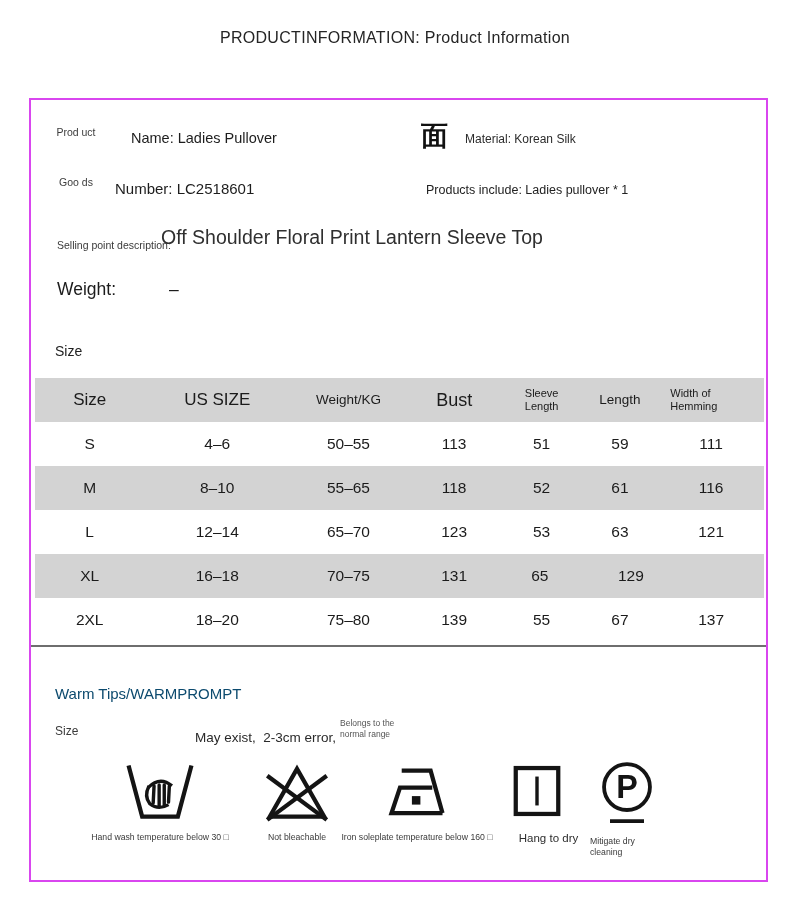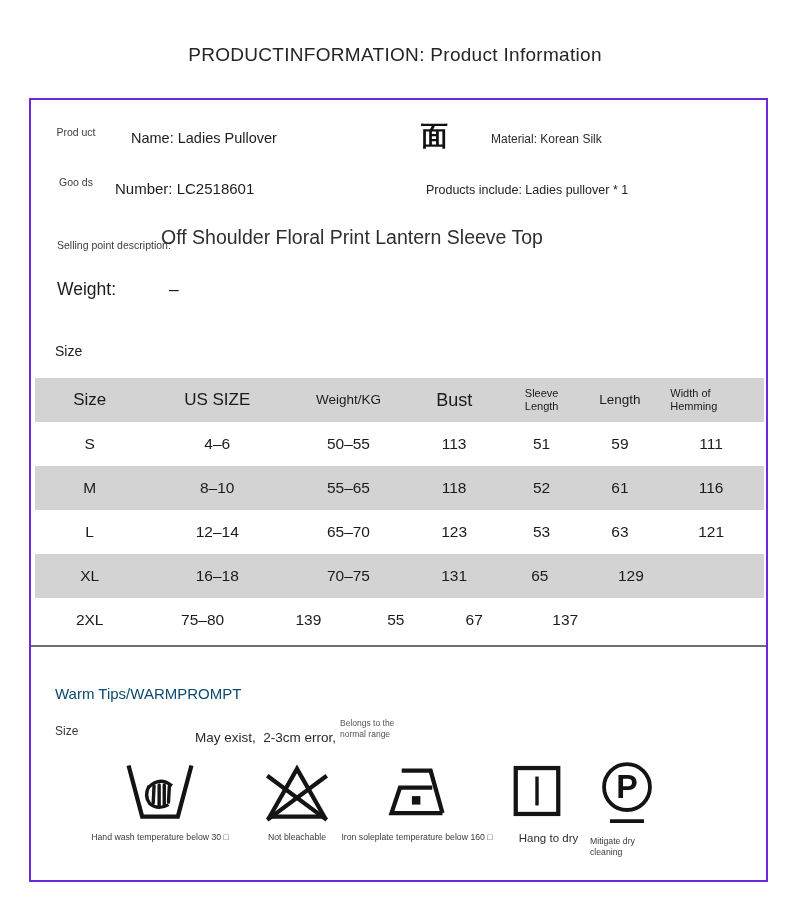--- a/index.html
+++ b/index.html
@@ -1,24 +1,24 @@
 <!DOCTYPE html>
 <html><head>
 <meta charset="utf-8">
 <style>
   * { margin:0; padding:0; box-sizing:border-box; }
   html,body { width:790px; height:898px; background:#ffffff;
               font-family:"Liberation Sans", sans-serif; color:#1f1f1f; }
   .page { position:relative; width:790px; height:898px; background:#fff; overflow:hidden; }
 
-  .title { position:absolute; top:44px; left:0; width:100%; text-align:center;
-           font-size:19px; letter-spacing:.3px; color:#252525; }
+  .title { position:absolute; top:29px; left:0; width:100%; text-align:center;
+           font-size:16px; letter-spacing:.3px; color:#252525; }
 
   .frame { position:absolute; left:29px; top:98px; width:739px; height:784px;
-           border:2px solid #6d28d9; }
+           border:2px solid #d946ef; }
 
   .abs { position:absolute; }
 
   .side-label { width:40px; font-size:10.5px; color:#3c3c3c; text-align:center; line-height:1.25; }
   .name-text   { font-size:14.5px; color:#1d1d1d; }
   .mat-char    { font-size:27px; font-weight:bold; color:#111; }
   .mat-text    { font-size:12px; color:#2c2c2c; }
   .num-text    { font-size:15px; color:#1d1d1d; }
   .inc-text    { font-size:12.5px; color:#222; }
   .sp-label    { font-size:10.5px; color:#3a3a3a; }
@@ -61,21 +61,21 @@
 
 <div class="page">
 
   <div class="title">PRODUCTINFORMATION: Product Information</div>
 
   <div class="frame">
 
     <div class="abs side-label" style="left:25px; top:26px;">Prod uct</div>
     <div class="abs name-text" style="left:100px; top:30px;">Name: Ladies Pullover</div>
     <div class="abs mat-char" style="left:390px; top:18px;">面</div>
-    <div class="abs mat-text" style="left:460px; top:32px;">Material: Korean Silk</div>
+    <div class="abs mat-text" style="left:434px; top:32px;">Material: Korean Silk</div>
 
     <div class="abs side-label" style="left:25px; top:76px;">Goo ds</div>
     <div class="abs num-text" style="left:84px; top:80px;">Number: LC2518601</div>
     <div class="abs inc-text" style="left:395px; top:83px;">Products include: Ladies pullover * 1</div>
 
     <div class="abs sp-label" style="left:26px; top:139px;">Selling point description:</div>
     <div class="abs sp-text" style="left:130px; top:126px;">Off Shoulder Floral Print Lantern Sleeve Top</div>
 
     <div class="abs wt-label" style="left:26px; top:179px;">Weight:</div>
     <div class="abs wt-value" style="left:138px; top:179px;">–</div>
@@ -122,20 +122,21 @@
       <div class="trow striped">
         <div class="cell c0">XL</div>
         <div class="cell c1">16–18</div>
         <div class="cell c2">70–75</div>
         <div class="cell c3">131</div>
         <div class="cell c5">65</div>
         <div class="cell c6">129</div>
       </div>
       <div class="trow">
         <div class="cell c0">2XL</div>
+        <div class="cell c1">18–20</div>
         <div class="cell c2">75–80</div>
         <div class="cell c3">139</div>
         <div class="cell c4">55</div>
         <div class="cell c5">67</div>
         <div class="cell c6">137</div>
       </div>
     </div>
 
     <div class="divider"></div>
 

